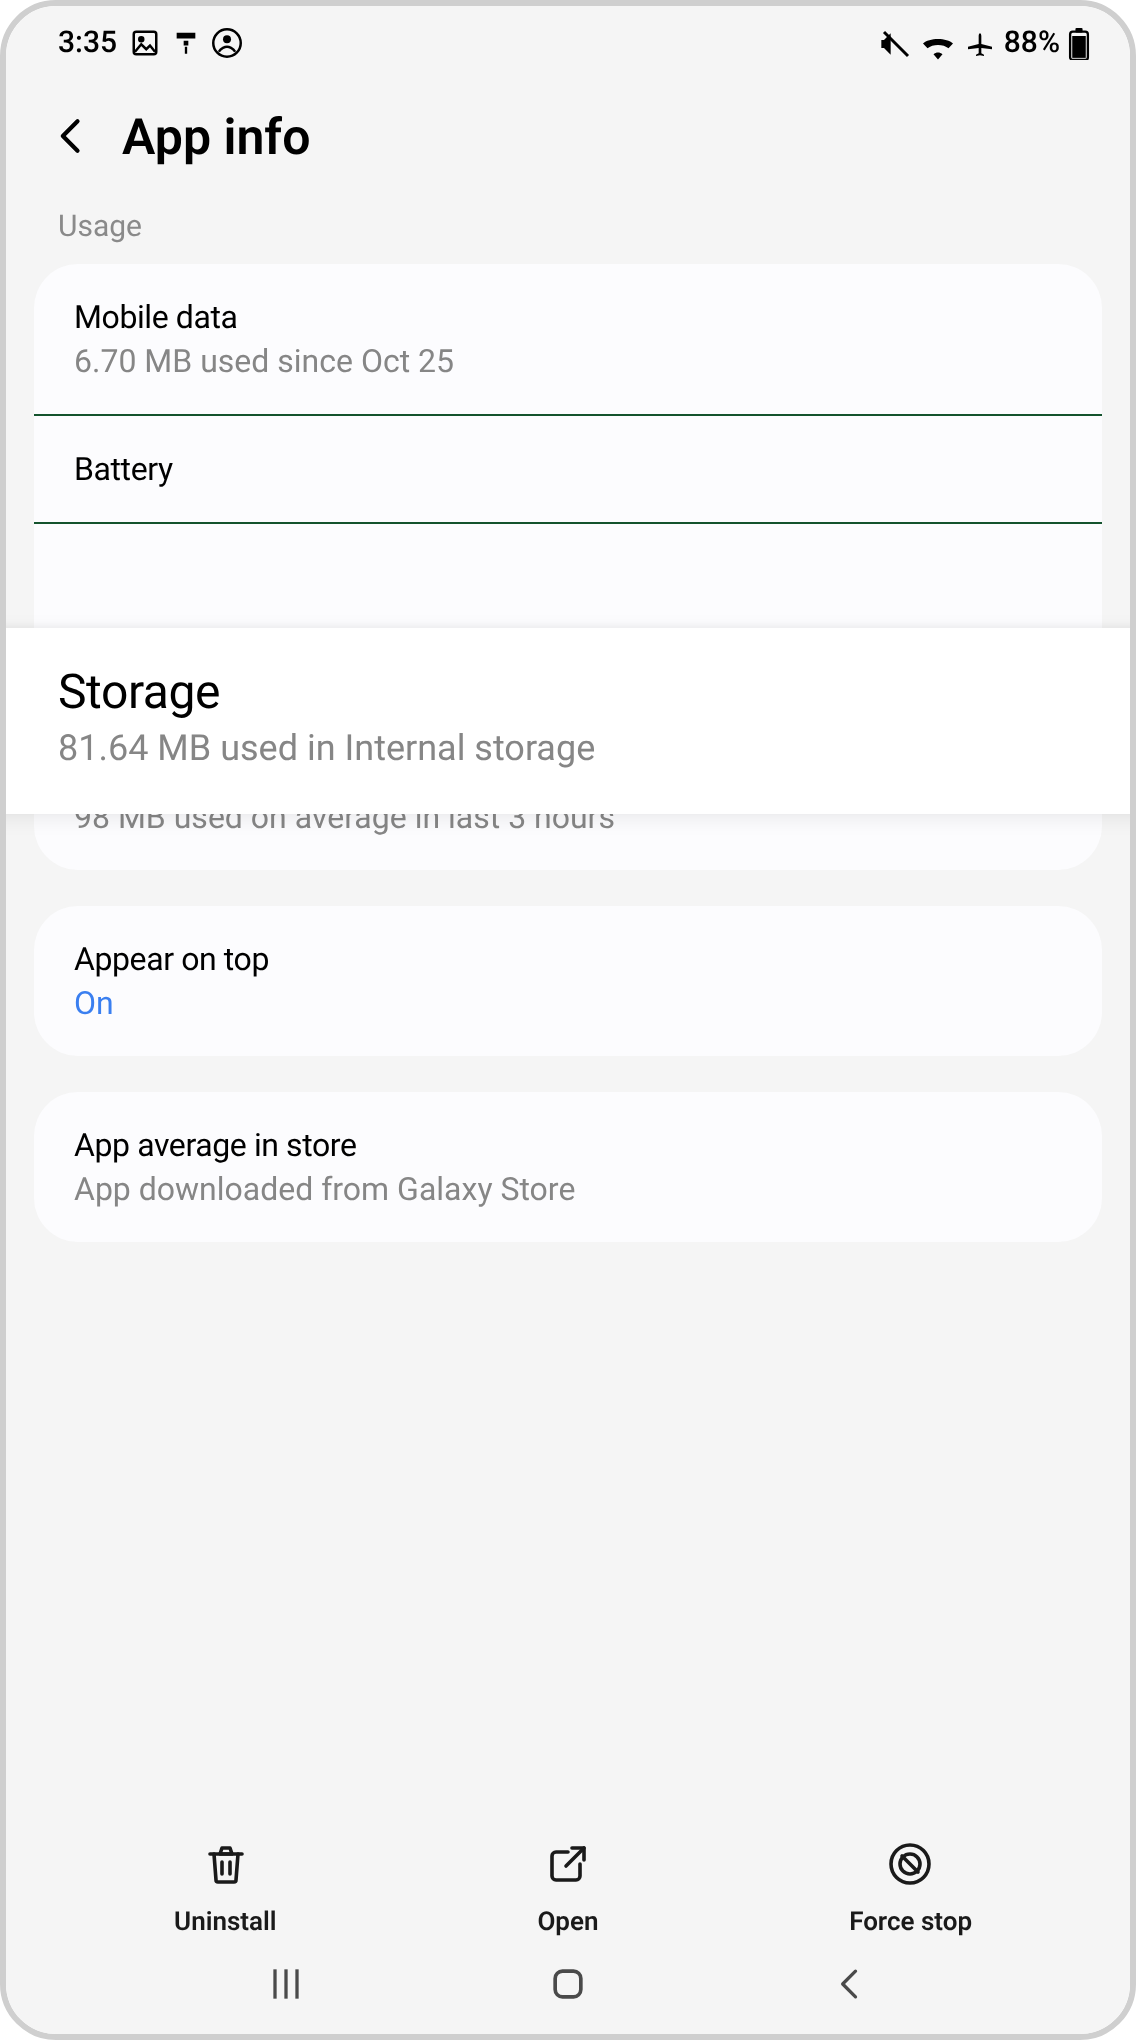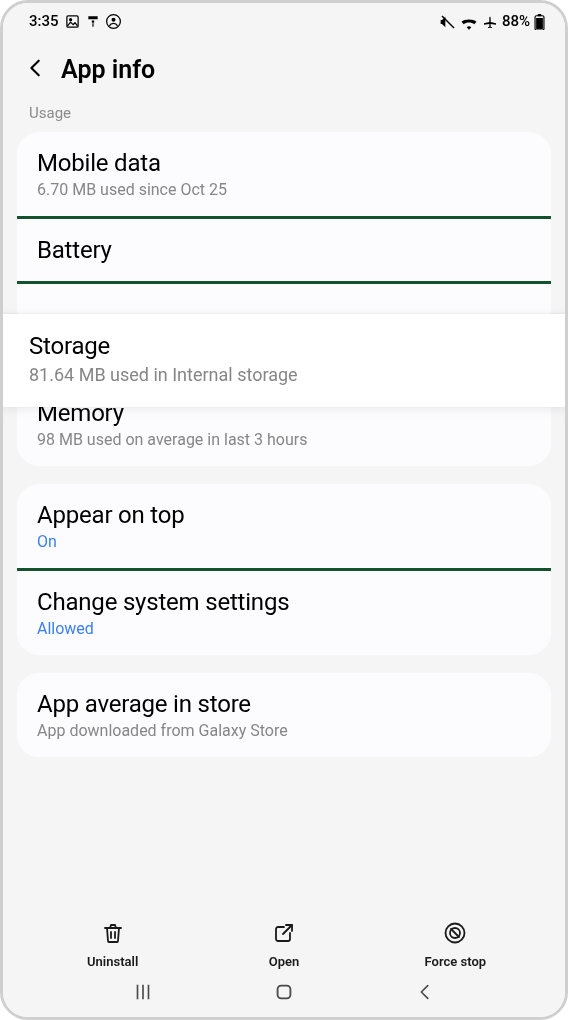--- a/index.html
+++ b/index.html
@@ -60,23 +60,23 @@
   background: #fcfcfe;
   border-radius: 22px;
   margin: 4px 14px 18px 14px;
 }
 
 .item {
   padding: 17px 20px;
   position: relative;
 }
 .item + .item {
-  border-top: 3px solid #14532d;
-}
-.item-title { font-size: 24px; color: #000; letter-spacing: -0.2px; }
+  border-top: 1px solid #14532d;
+}
+.item-title { font-size: 16px; color: #000; letter-spacing: -0.2px; }
 .item-sub { font-size: 16px; color: #868686; margin-top: 3px; }
 .item-sub.link { color: #3a7ff0; }
 
 .version .item-title { color: #8a8a8a; font-size: 16px; }
 
 
 .storage-elevated {
   position: absolute;
   left: -18px; 
   right: -18px;
@@ -203,24 +203,20 @@
           <div class="item-title">Memory</div>
           <div class="item-sub">98 MB used on average in last 3 hours</div>
         </div>
       </div>
 
       <div class="card">
         <div class="item">
           <div class="item-title">Appear on top</div>
           <div class="item-sub link">On</div>
         </div>
-        <div class="item">
-          <div class="item-title">Change system settings</div>
-          <div class="item-sub link">Allowed</div>
-        </div>
       </div>
 
       <div class="card">
         <div class="item">
           <div class="item-title">App average in store</div>
           <div class="item-sub">App downloaded from Galaxy Store</div>
         </div>
       </div>
 
 

